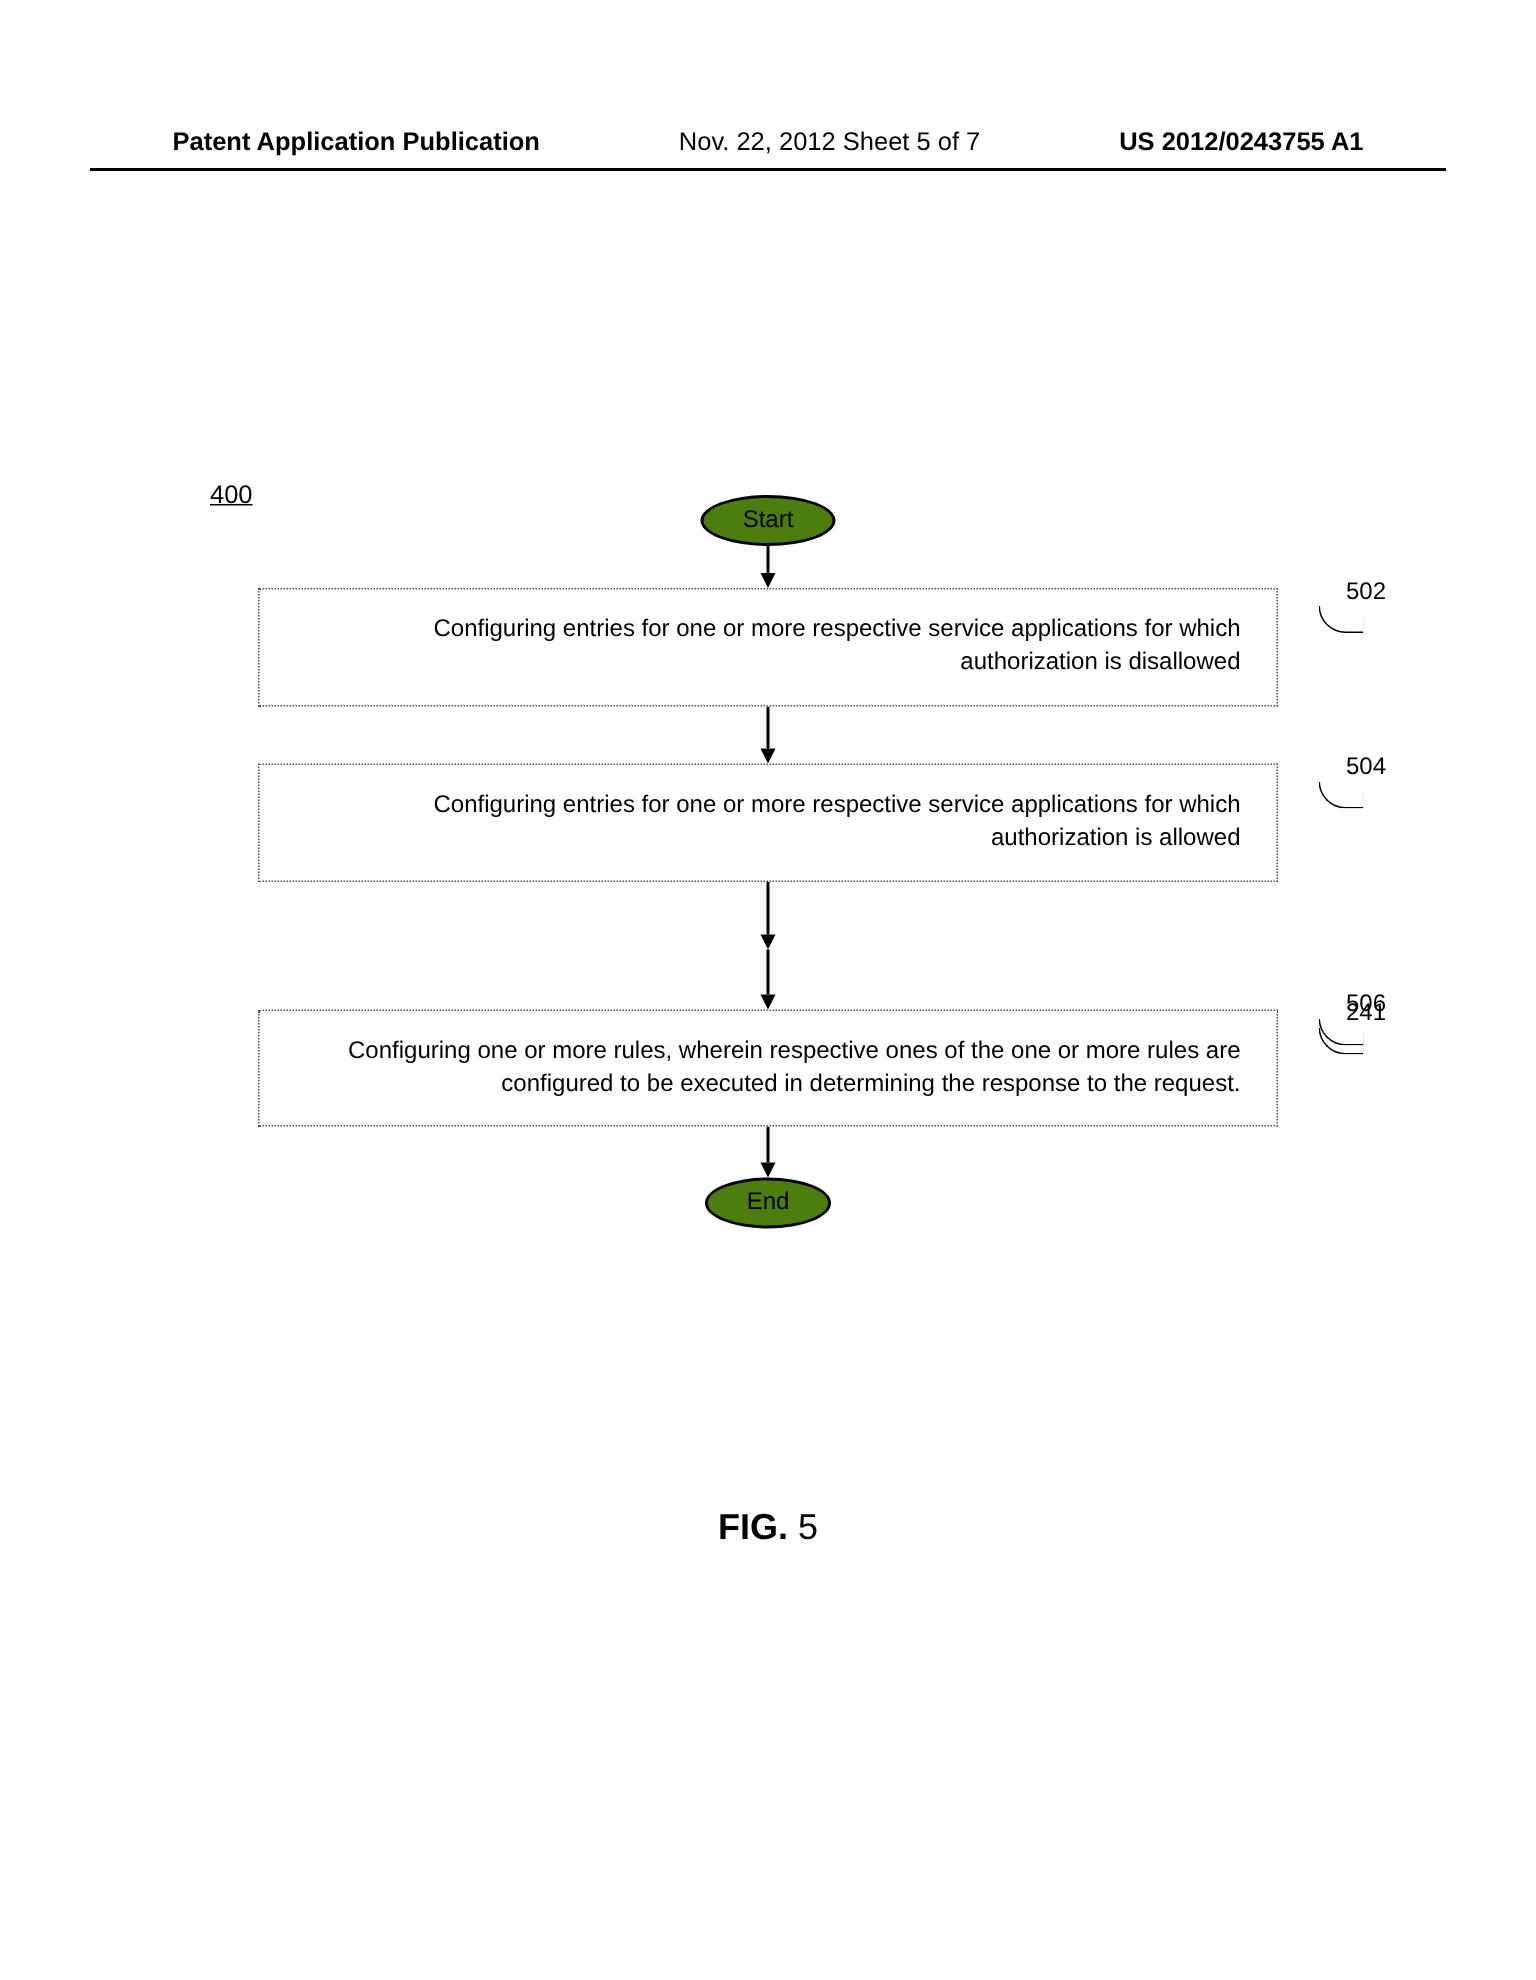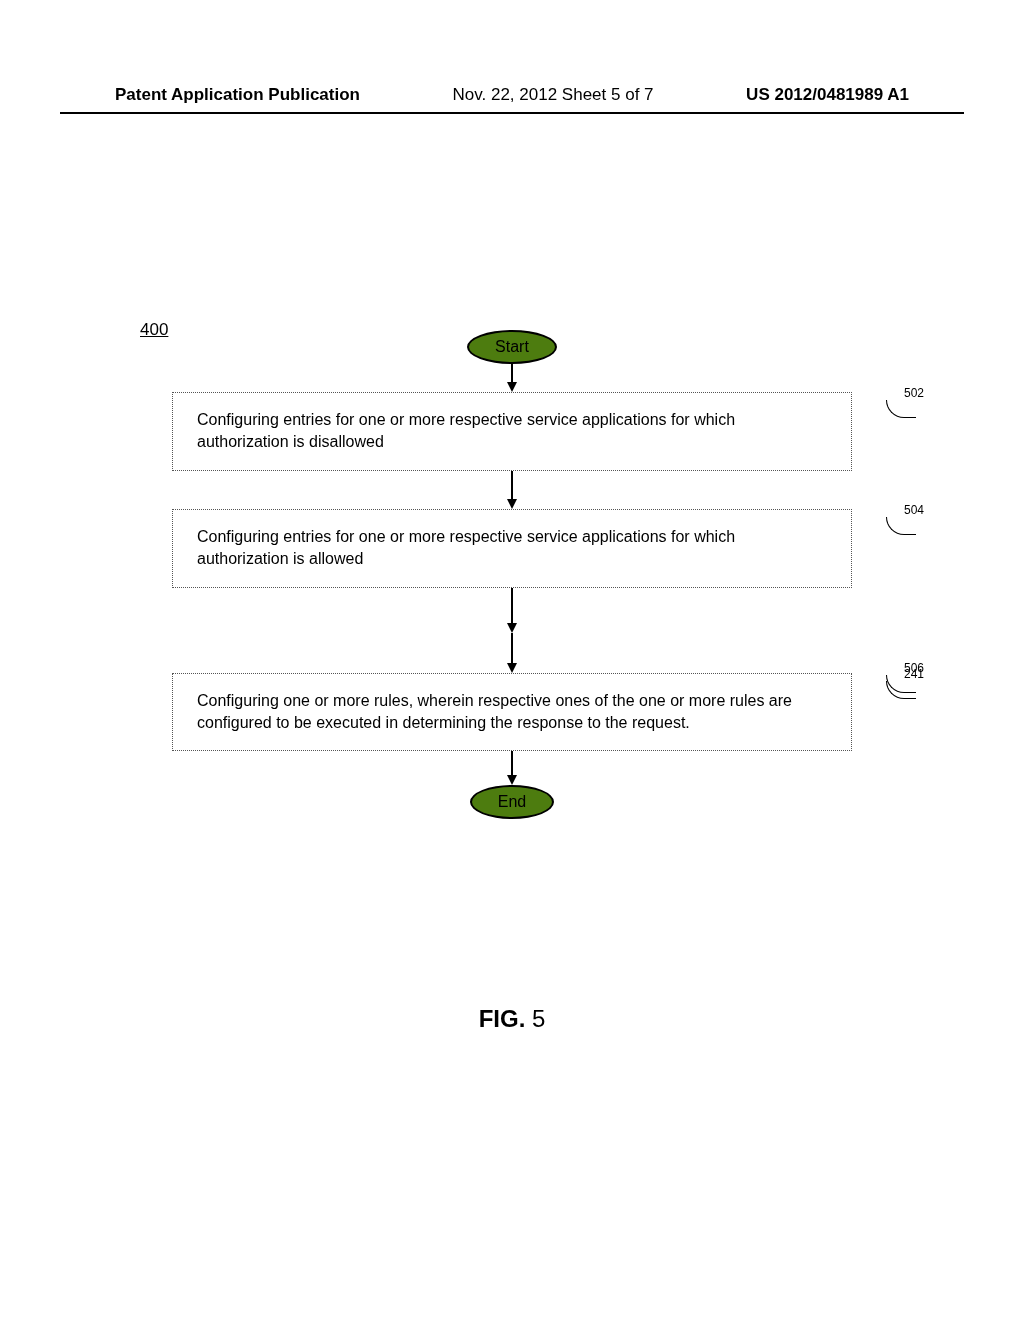--- a/index.html
+++ b/index.html
@@ -91,27 +91,27 @@
       width: 100%;
       justify-content: center;
       position: relative;
     }
     .process-box {
       border: 1px dotted #555;
       background: #fff;
       width: 680px;
       padding: 16px 24px;
       font-size: 16px;
-      text-align: left;
+      text-align: right;
       line-height: 1.4;
     }
     .callout {
       position: absolute;
       right: 100px;
-      font-size: 12px;
+      font-size: 16px;
       display: flex;
       flex-direction: column;
       align-items: flex-start;
       text-align: center;
     }
     .callout-number {
       margin-left: 20px;
     }
     .callout-curve {
       width: 30px;
@@ -133,21 +133,21 @@
     .figure-caption span:last-child {
       font-weight: normal;
     }
   </style>
 </head>
 <body>
 
 <div class="header">
   <div class="header-left">Patent Application Publication</div>
   <div class="header-center">Nov. 22, 2012  Sheet 5 of 7</div>
-  <div class="header-right">US 2012/0481989 A1</div>
+  <div class="header-right">US 2012/0243755 A1</div>
 </div>
 <div class="header-divider"></div>
 
 <div class="diagram-container">
   <div class="figure-number">400</div>
 
   <div class="flowchart">
 
     <div class="terminal">Start</div>
 

